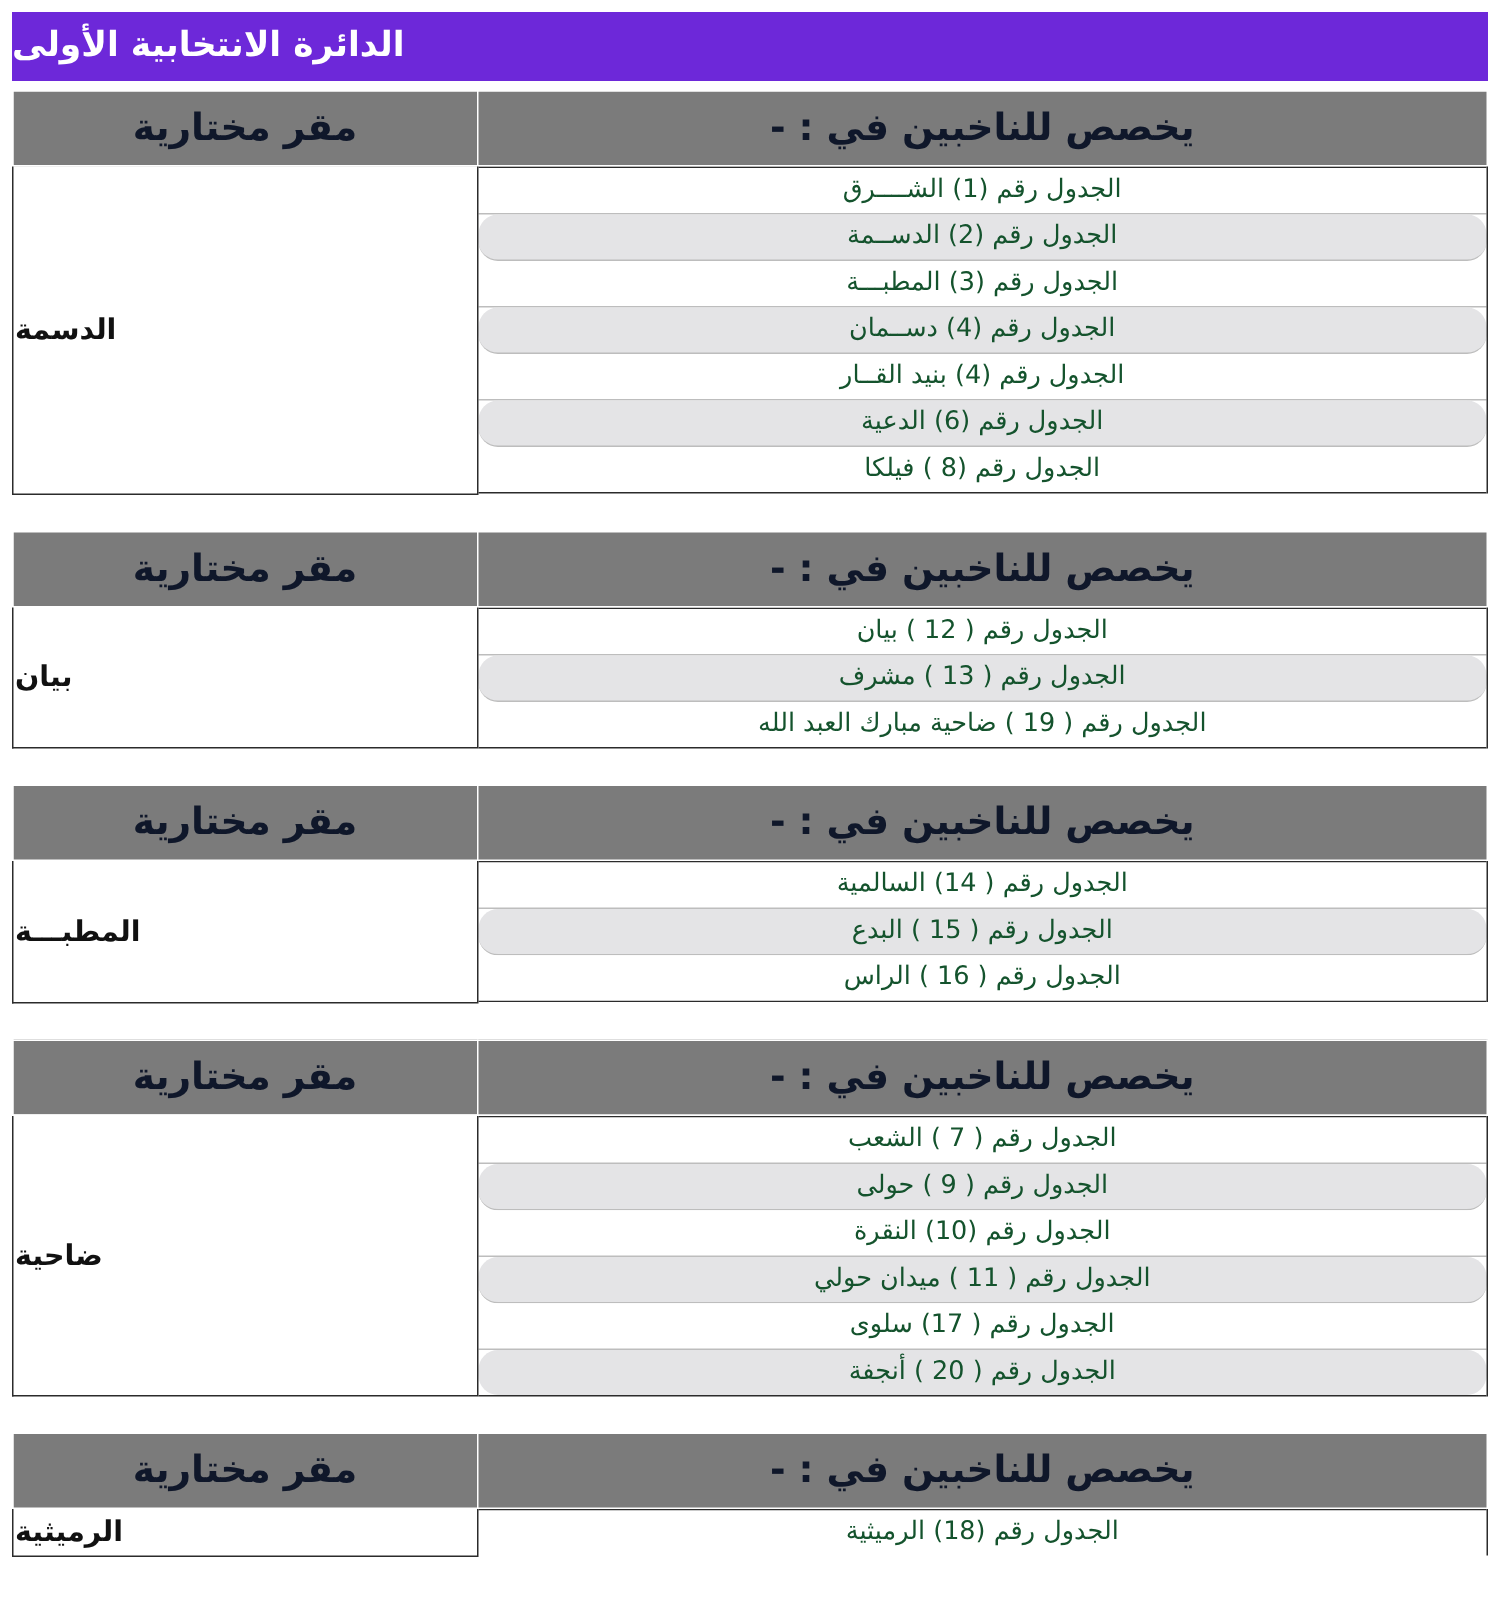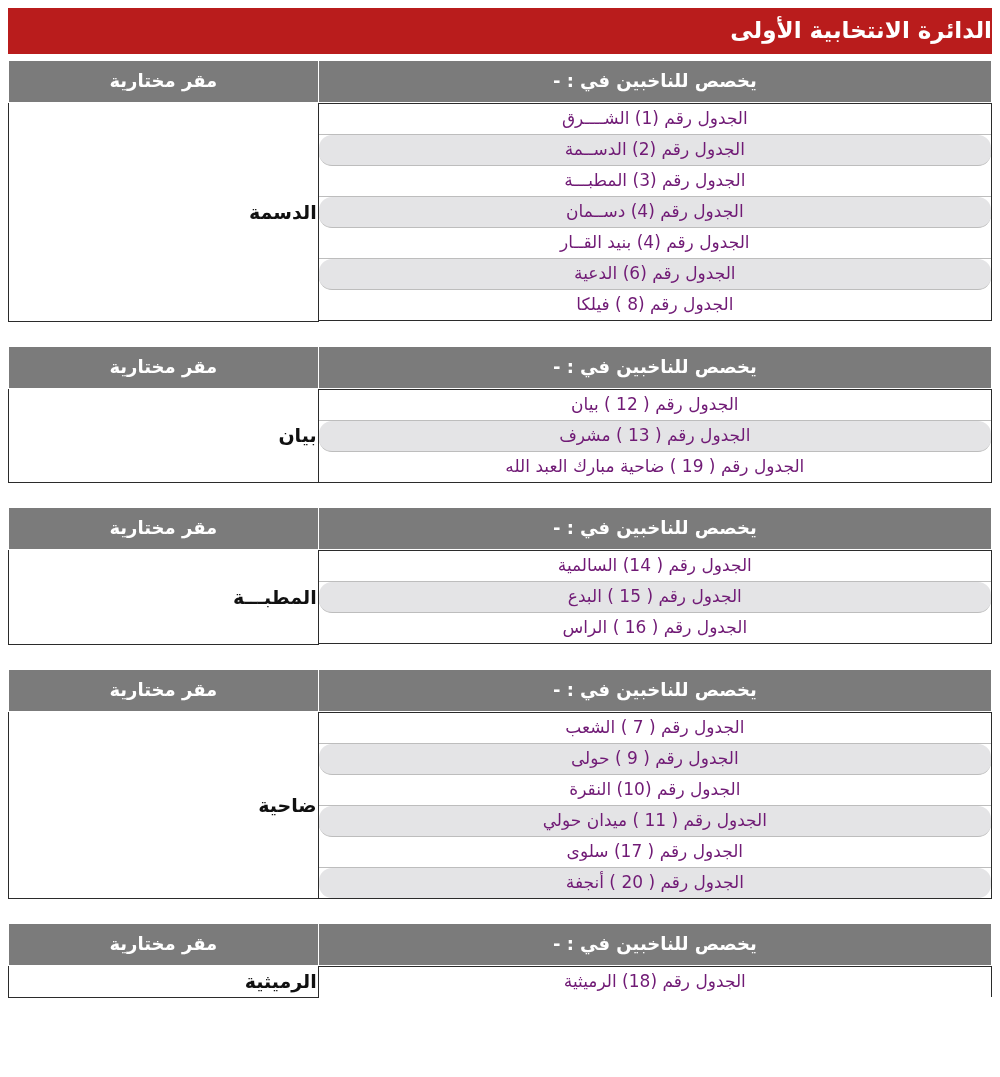--- a/index.html
+++ b/index.html
@@ -15,74 +15,74 @@
     overflow: hidden;
   }
   .page {
     width: 1000px;
     box-sizing: border-box;
     padding: 0 8px;
   }
   
   .title-bar {
     margin: 8px 0 6px 0;
-    background: #b91c1c;
+    background: #6d28d9;
     color: #ffffff;
-    text-align: right;
+    text-align: left;
     font-size: 23px;
     font-weight: bold;
     padding: 9px 0 11px 0;
     letter-spacing: 0;
   }
   
   .block {
     margin-bottom: 24px;
   }
   table.tbl {
     width: 100%;
     border-collapse: collapse;
     table-layout: fixed;
   }
   table.tbl col.c-loc { width: 31.5%; }
   table.tbl col.c-list { width: 68.5%; }
 
   .hdr th {
     background: #7b7b7b;
-    color: #ffffff;
-    font-size: 18px;
+    color: #0f172a;
+    font-size: 25px;
     font-weight: bold;
     text-align: center;
     padding: 9px 4px 11px 4px;
     border: 1px solid #ffffff;
   }
   .hdr th.loc-head {
     border-right: 1px solid #ffffff;
   }
   td.loc-cell {
     background: #ffffff;
     border: 1px solid #2b2b2b;
-    text-align: right;
+    text-align: left;
     vertical-align: middle;
     font-size: 19px;
     font-weight: bold;
     color: #111111;
   }
   td.list-cell {
     border: 1px solid #2b2b2b;
     border-top: none;
     border-bottom: none;
     padding: 0;
   }
   .row {
     text-align: center;
     font-size: 17px;
     padding: 4px 0 6px 0;
     border-bottom: 1px solid #bdbdbd;
     background: #ffffff;
-    color: #701a75;
+    color: #14532d;
     letter-spacing: 0.5px;
   }
   .row.alt {
     background: #e4e4e6;
     border-radius: 13px;
   }
   .row:last-child {
     border-bottom: none;
   }
   .list-wrap {

